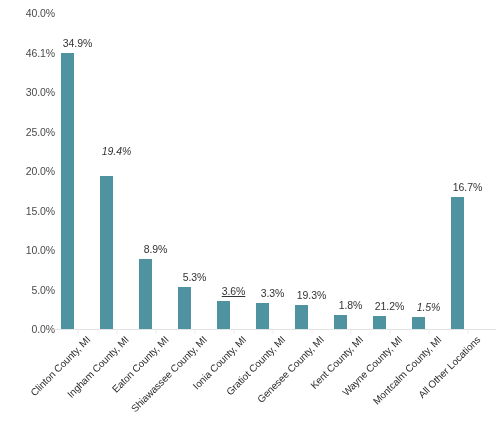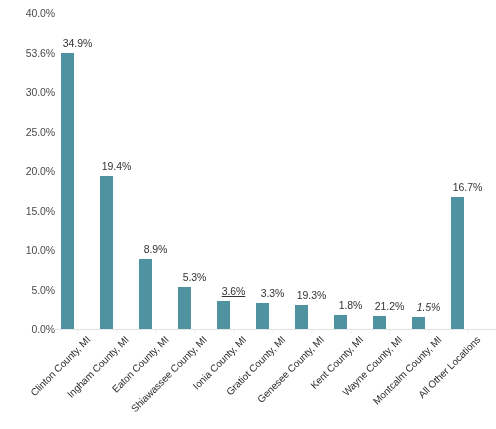--- a/index.html
+++ b/index.html
@@ -120,35 +120,35 @@
 <div id="chart-root">
 
   <div id="y-axis">
       <div class="y-tick-label" style="top: 329px;">0.0%</div>
       <div class="y-tick-label" style="top: 289.5px;">5.0%</div>
       <div class="y-tick-label" style="top: 250px;">10.0%</div>
       <div class="y-tick-label" style="top: 210.5px;">15.0%</div>
       <div class="y-tick-label" style="top: 171px;">20.0%</div>
       <div class="y-tick-label" style="top: 131.5px;">25.0%</div>
       <div class="y-tick-label" style="top: 92px;">30.0%</div>
-      <div class="y-tick-label" style="top: 52.5px;">53.6%</div>
+      <div class="y-tick-label" style="top: 52.5px;">46.1%</div>
       <div class="y-tick-label" style="top: 13px;">40.0%</div>
     </div>
 
   <div id="plot-area">
     <div id="axis-line"></div>
   <div class="x-tick-mark" style="left: 15.5px;"></div>
       <div class="bar-group" style="left: 15.5px; height: 316px;">
         <div class="bar" style="height: 275.71px; background: rgb(78, 147, 159);"></div>
         <div class="bar-value" style="bottom: 279.71px;">34.9%</div>
       </div>
       <div class="x-tick-mark" style="left: 54.5px;"></div>
       <div class="bar-group" style="left: 54.5px; height: 316px;">
         <div class="bar" style="height: 153.26px; background: rgb(78, 147, 159);"></div>
-        <div class="bar-value" style="bottom: 157px;">19.4%</div>
+        <div class="bar-value" style="bottom: 172px; font-style: italic;">19.4%</div>
       </div>
       <div class="x-tick-mark" style="left: 93.5px;"></div>
       <div class="bar-group" style="left: 93.5px; height: 316px;">
         <div class="bar" style="height: 70.31px; background: rgb(78, 147, 159);"></div>
         <div class="bar-value" style="bottom: 74.31px;">8.9%</div>
       </div>
       <div class="x-tick-mark" style="left: 132.5px;"></div>
       <div class="bar-group" style="left: 132.5px; height: 316px;">
         <div class="bar" style="height: 41.87px; background: rgb(78, 147, 159);"></div>
         <div class="bar-value" style="bottom: 45.87px;">5.3%</div>

